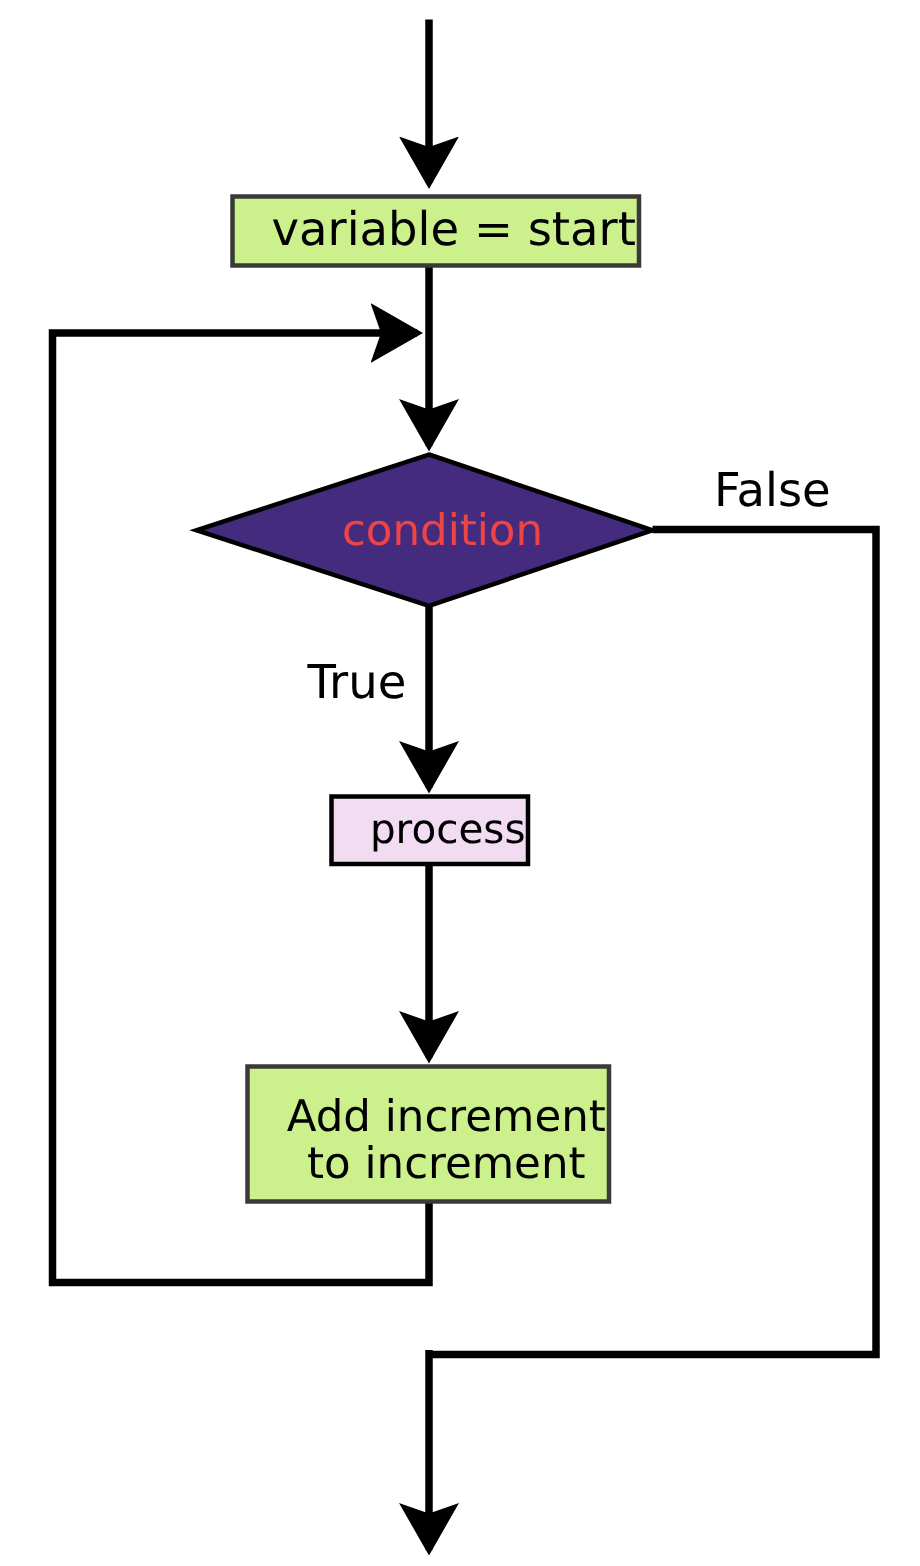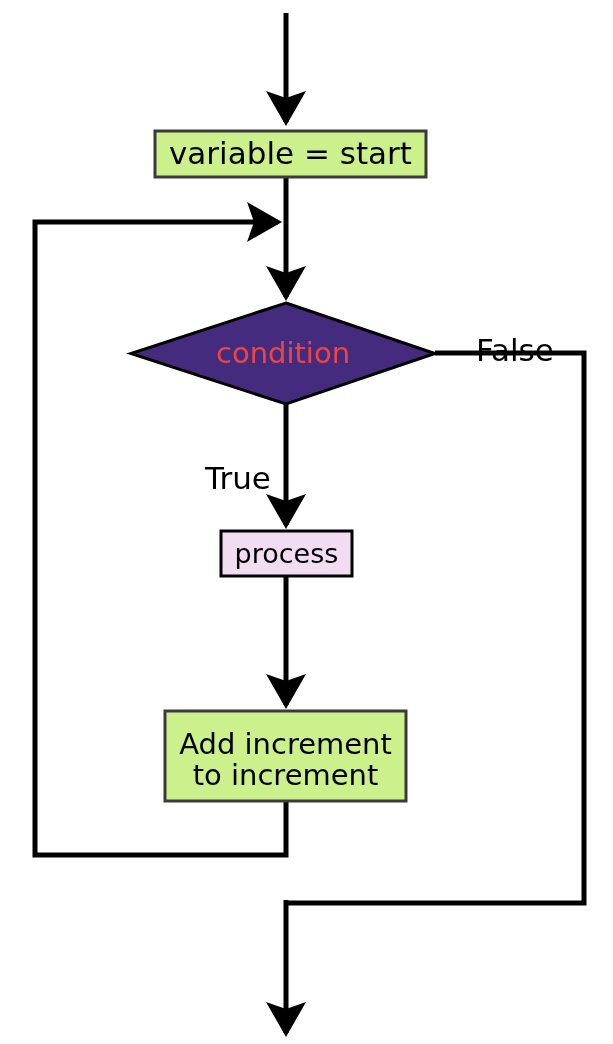--- a/index.html
+++ b/index.html
@@ -26,26 +26,26 @@
   }
   .node-label {
     position: absolute;
     display: flex;
     align-items: center;
     justify-content: center;
     text-align: center;
     line-height: 1.08;
     white-space: pre;
     pointer-events: none;
+    margin-left: 12px;
   }
   .edge-label {
     position: absolute;
     color: #000000;
     white-space: pre;
-    margin-top: 23px;
   }
   
   #label-init {
     left: 155px; top: 131px; width: 271px; height: 46px;
     font-size: 31px; color: #000000;
   }
   #label-condition {
     left: 131px; top: 303px; width: 304px; height: 101px;
     font-size: 29px; color: #ef4444;
   }

